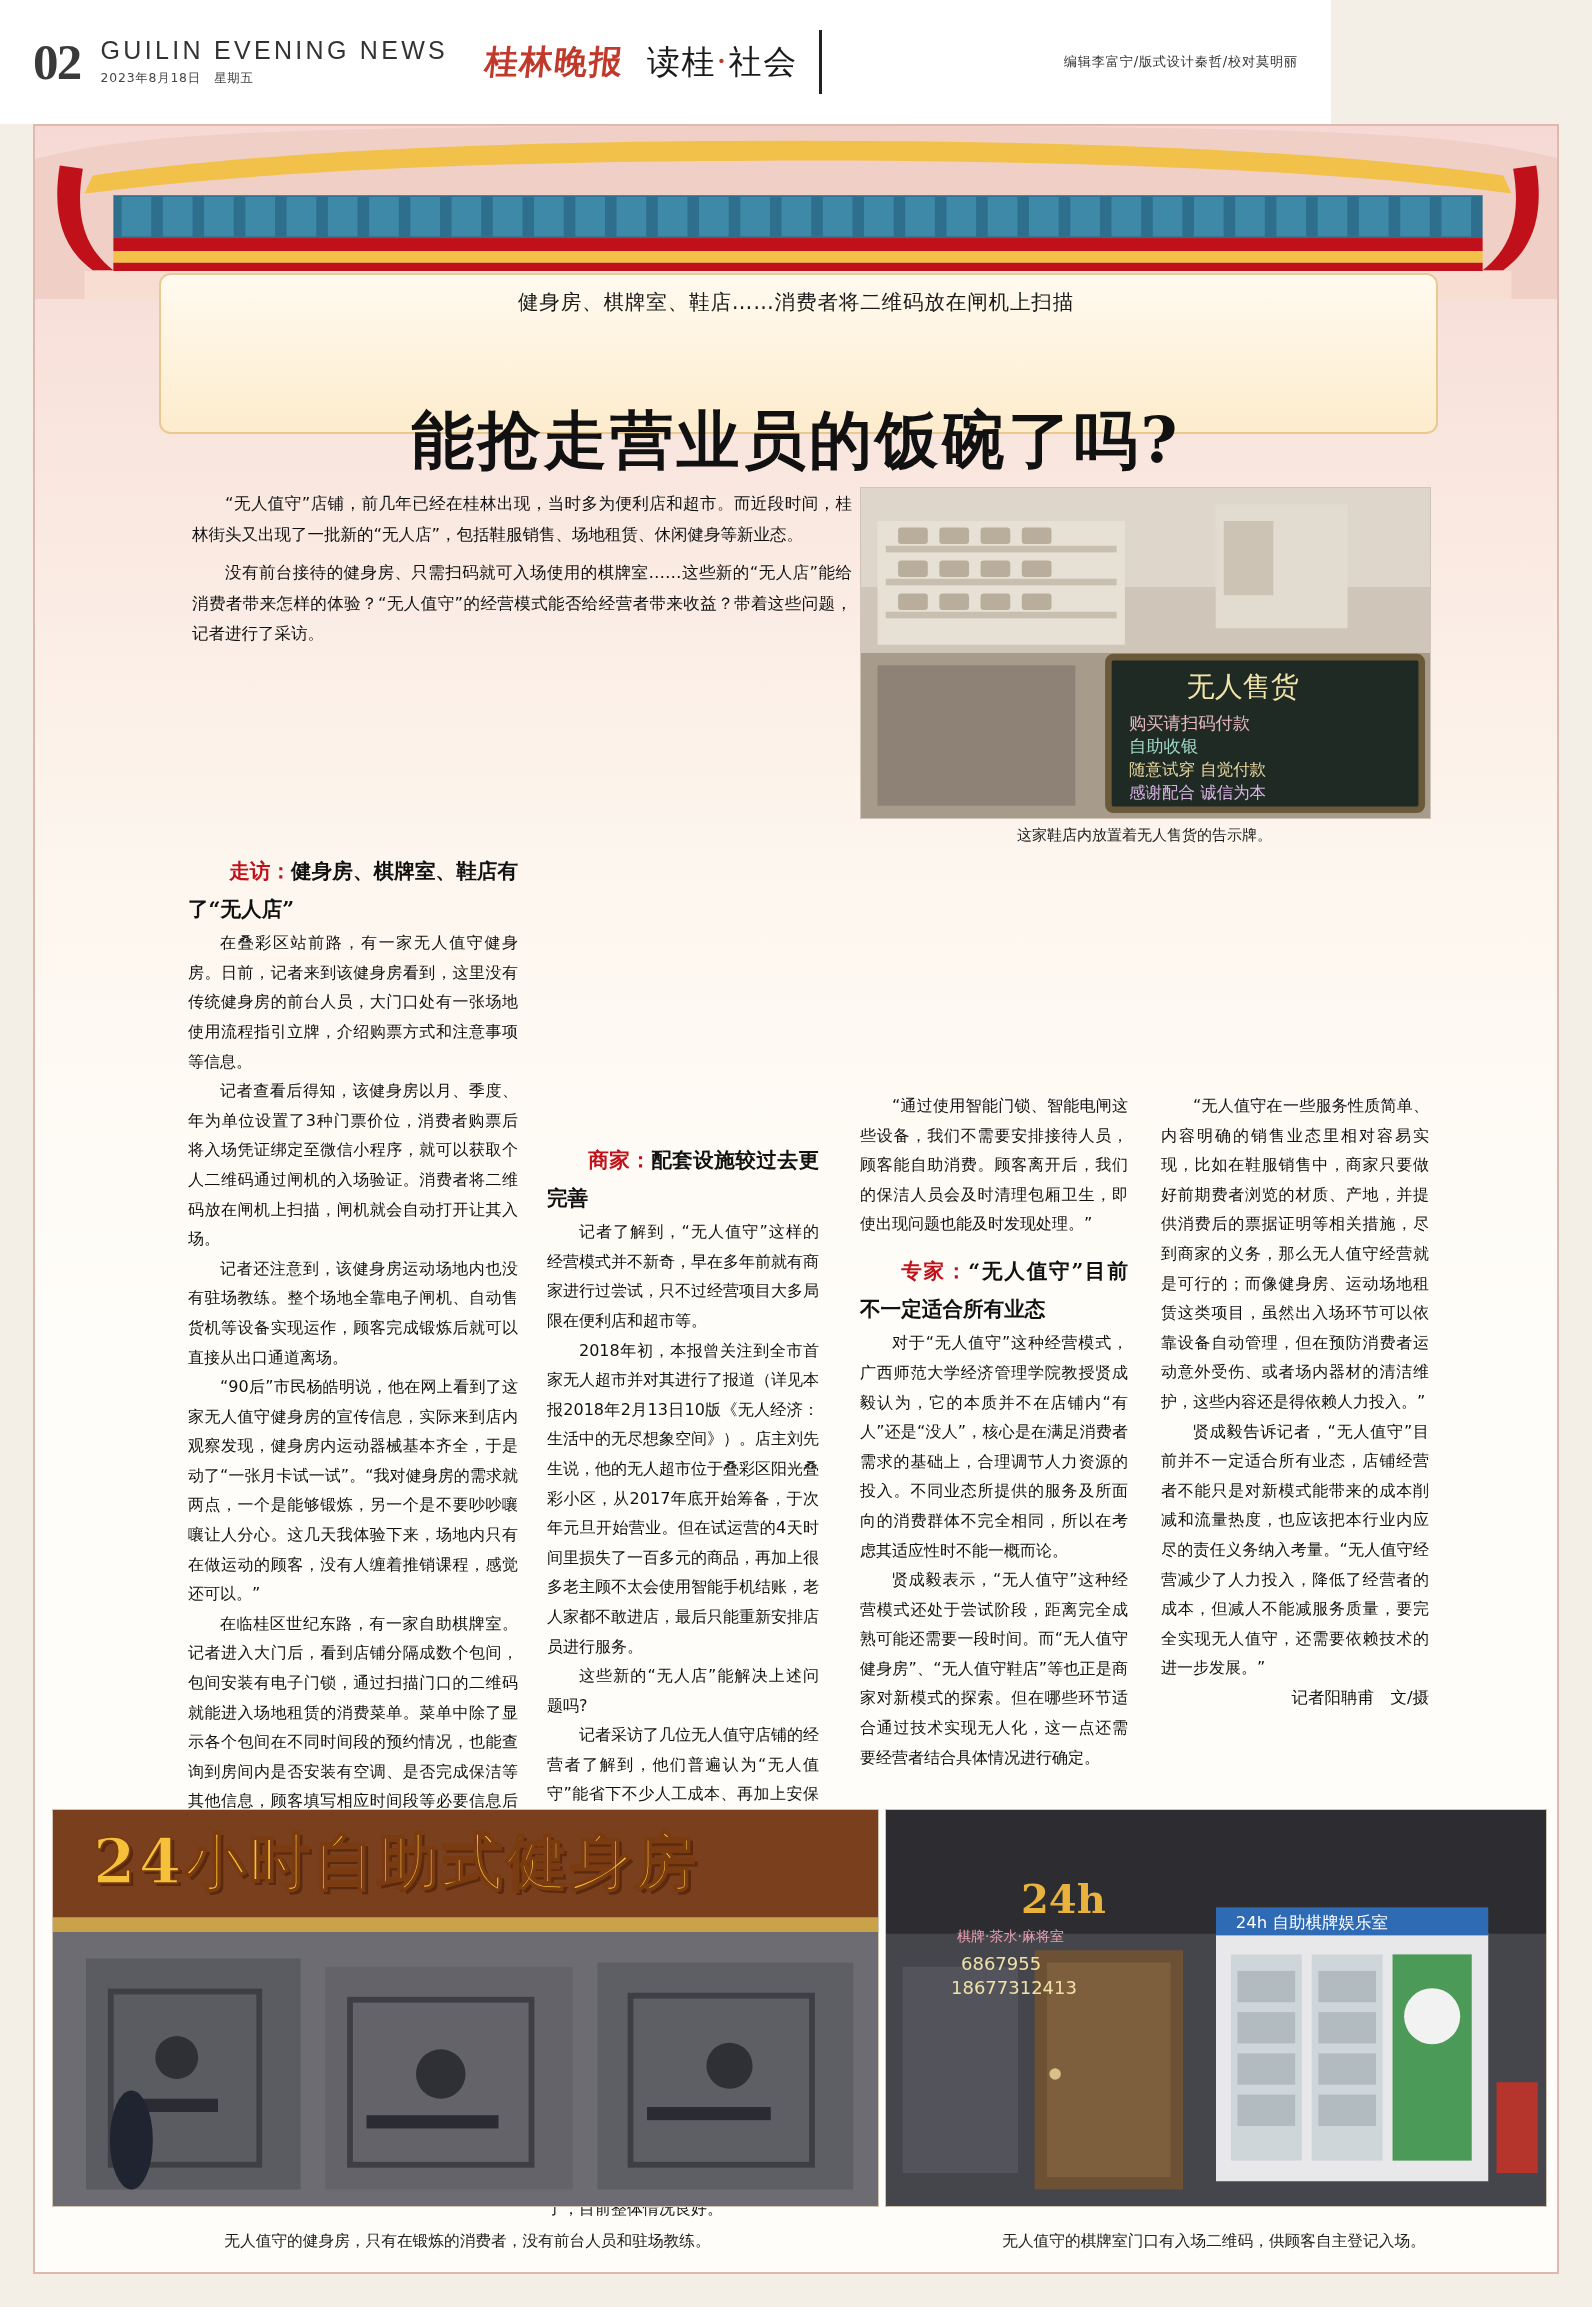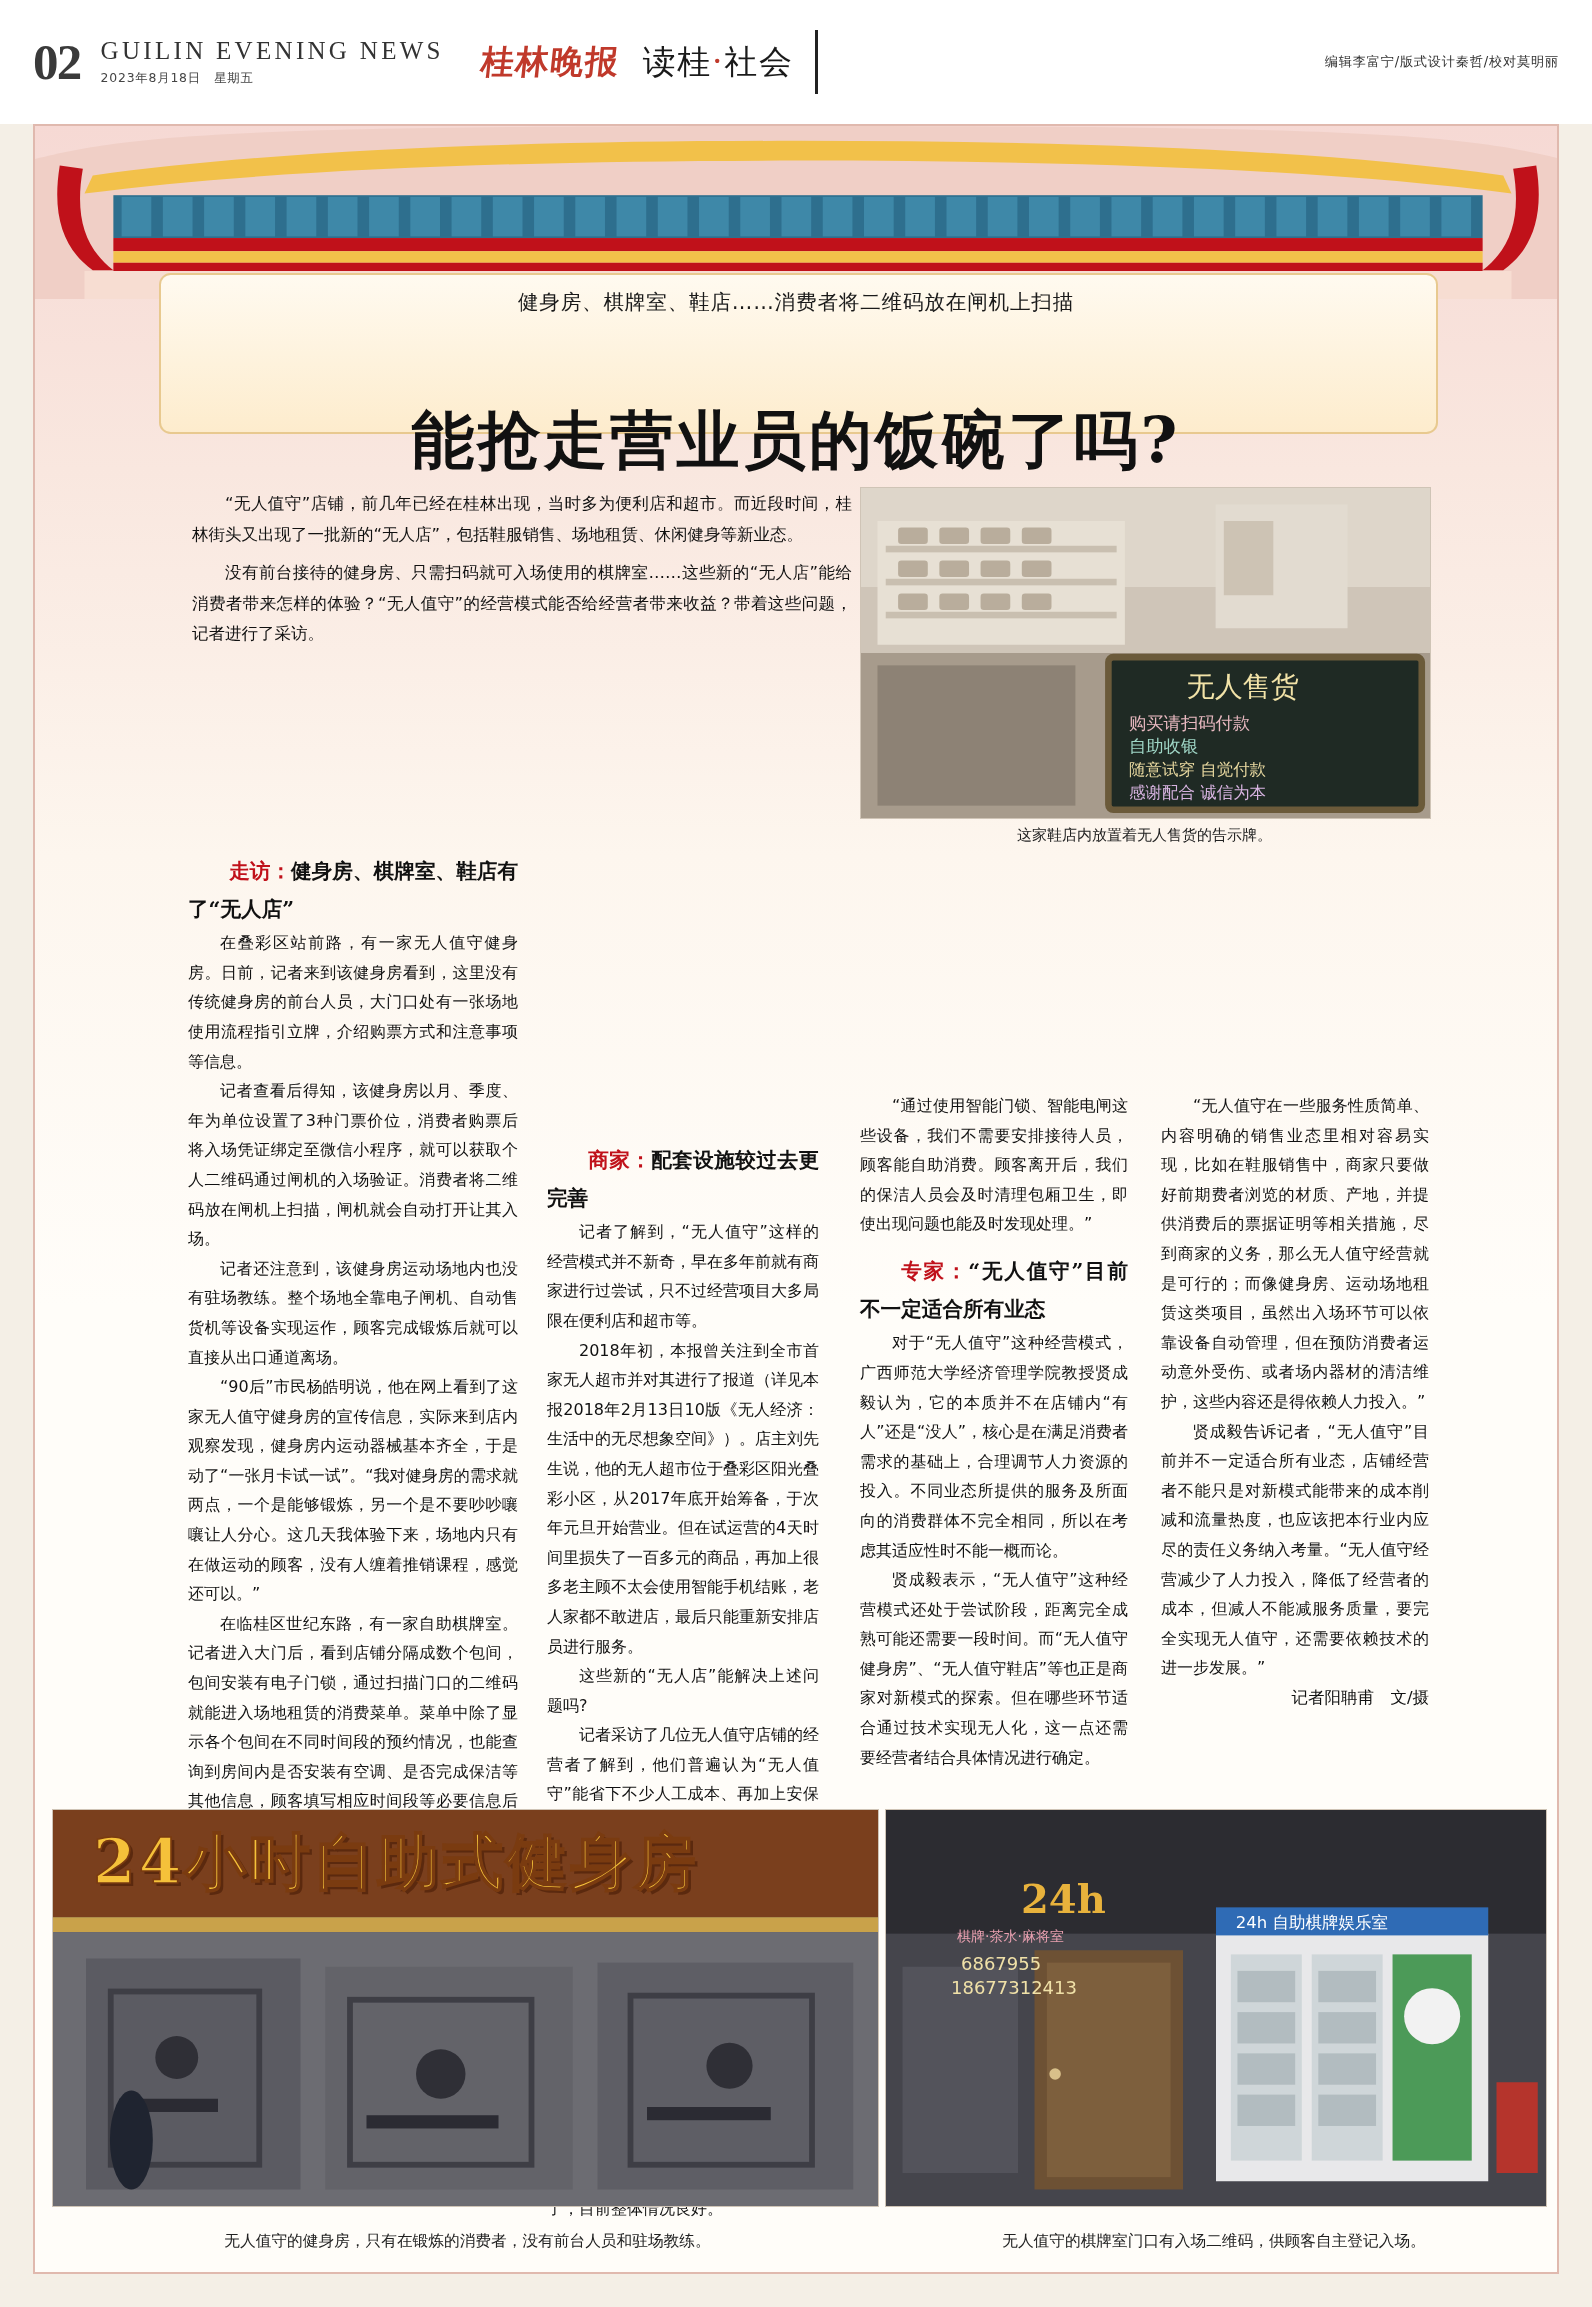--- a/index.html
+++ b/index.html
@@ -5,33 +5,33 @@
   html, body { margin:0; padding:0; }
   body {
     width:1592px; height:2307px;
     background:#f4efe6;
     font-family:"DejaVu Sans","Liberation Sans",sans-serif;
     position:relative;
     overflow:hidden;
   }
   
   .masthead {
-    position:absolute; left:0; top:0; width:1592px; height:124px;
+    position:absolute; left:0; top:0; width:1331px; height:124px;
     background:#ffffff;
     display:flex; align-items:center;
     box-sizing:border-box;
     padding:0 33px;
   }
   .page-num {
     font-family:"Liberation Serif",serif;
     font-size:51px; font-weight:bold; color:#3a3a3a;
     margin-right:20px; letter-spacing:-1.7px;
   }
   .masthead-en {
-    font-family:Liberation Serif, serif;
+    font-family:Liberation Sans, sans-serif;
     font-size:25px; letter-spacing:3.3px; color:#333;
     line-height:1.1;
   }
   .masthead-date {
     font-size:12.4px; color:#444; letter-spacing:0.8px; margin-top:5px;
   }
   .masthead-left-block { display:flex; flex-direction:column; }
   .masthead-logo {
     margin-left:37px;
     font-family:"DejaVu Serif","Liberation Serif",serif;

